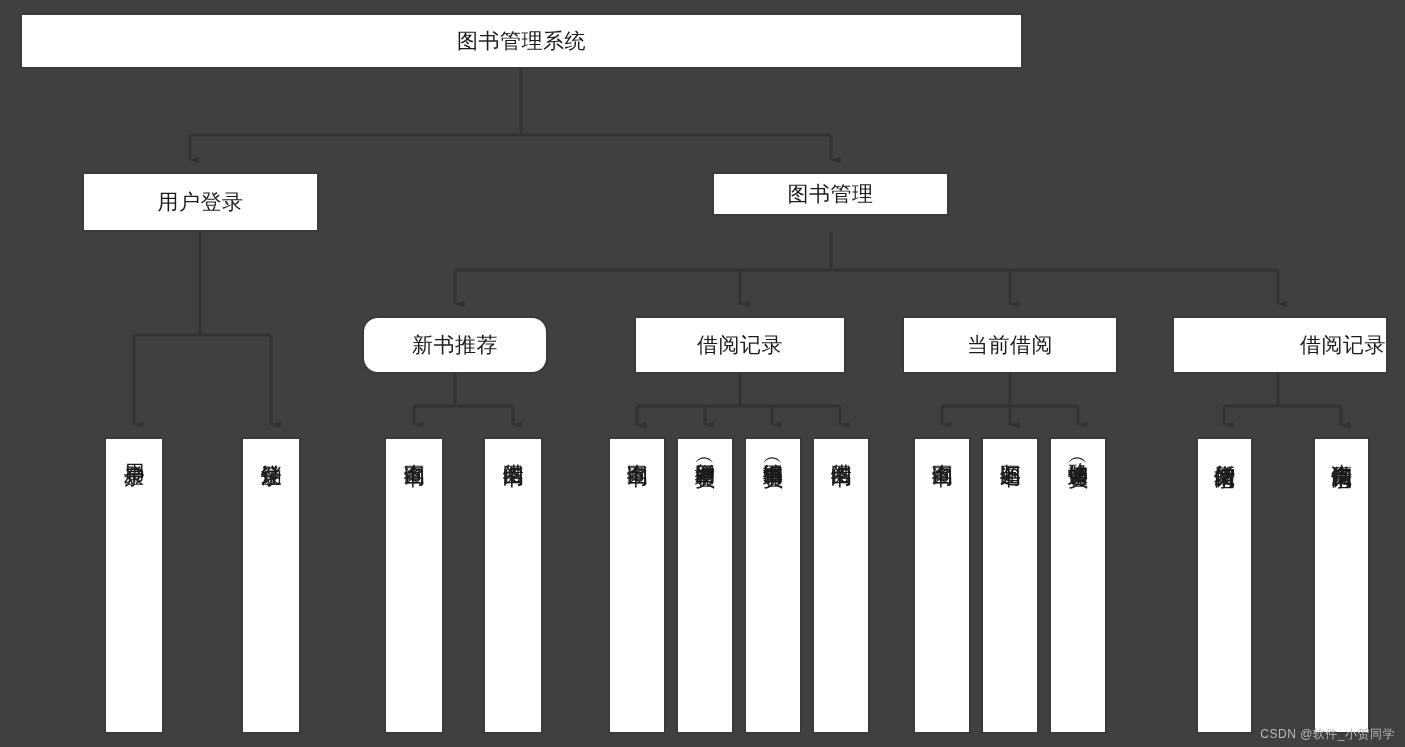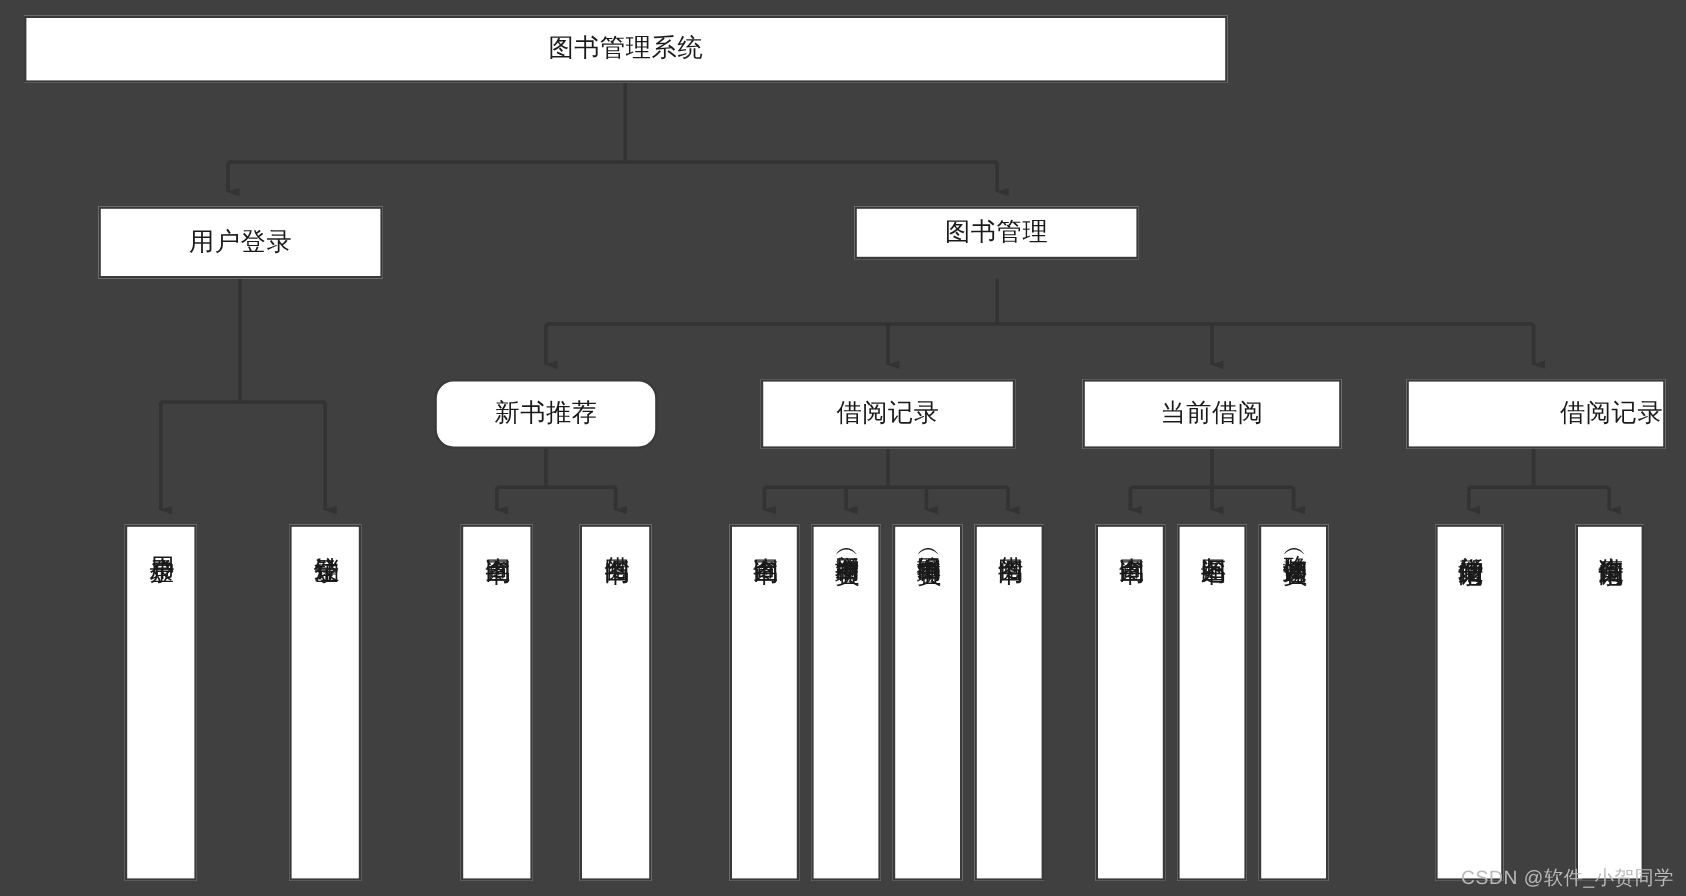--- a/index.html
+++ b/index.html
@@ -63,21 +63,21 @@
     max-height: 100%;
     white-space: normal;
   }
   .node.v.tall .node-label {
     font-size: 20px;
   }
   #watermark {
     position: absolute;
     right: 10px;
     bottom: 4px;
-    font-size: 16px;
+    font-size: 12px;
     color: #b9b9b9;
     white-space: nowrap;
     letter-spacing: 0.5px;
   }
 </style>
 </head>
 <body>
 
 <div id="diagram-root">
 

